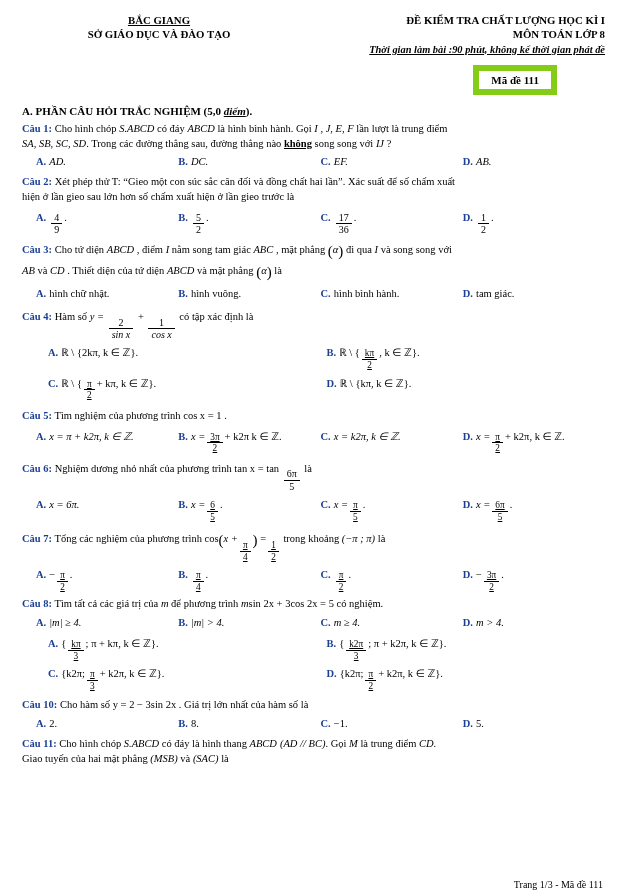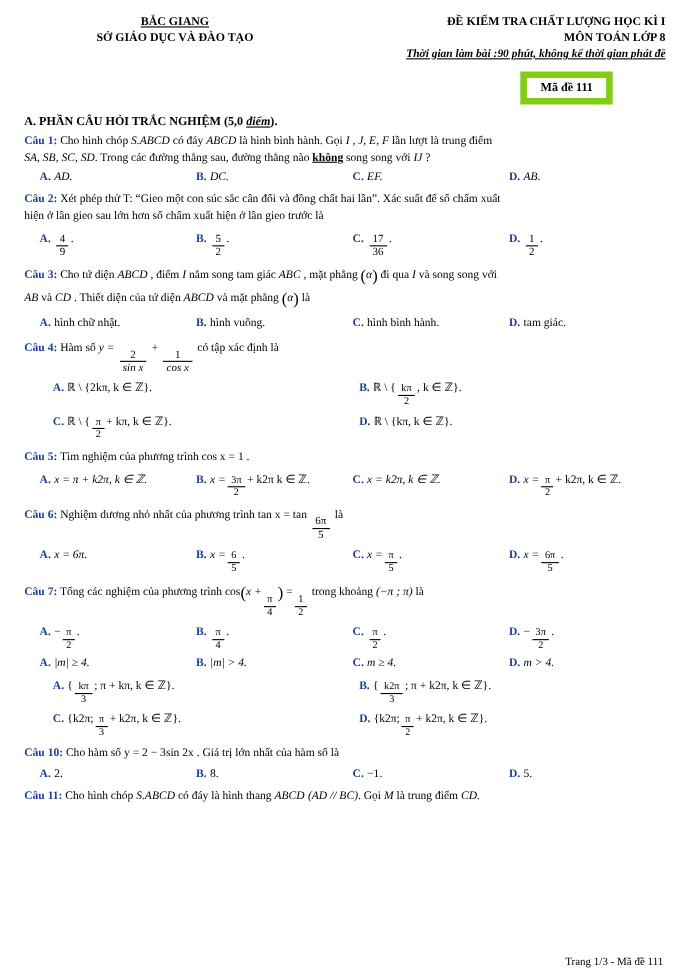--- a/index.html
+++ b/index.html
@@ -46,25 +46,25 @@
   .opt-2 { width: 50%; }
   .olab { color: #1c3f94; font-weight: bold; margin-right: 3px; white-space: nowrap; }
   .opts.tall { margin-top: 5px; margin-bottom: 3px; }
   .opts.pad { padding-left: 14px; }
   .opts.pad2 { padding-left: 26px; }
 
   
   .frac { display: inline-flex; flex-direction: column; vertical-align: -0.55em; text-align: center; margin: 0 2px; }
   .frac .num { border-bottom: 1px solid #000; padding: 0 3px; line-height: 1.12; font-size: 10px; }
   .frac .den { padding: 0 3px; line-height: 1.15; font-size: 10px; }
-  .frac.sm .num, .frac.sm .den { font-size: 9.3px; }
+  .frac.sm .num, .frac.sm .den { font-size: 9.3px; text-decoration: underline; }
   .big-paren { font-size: 15px; vertical-align: -0.18em; }
   .sp { display: inline-block; width: 3px; }
 
-  .footer { position: absolute; right: 24px; bottom: 10px; font-size: 10px; }
+  .footer { position: absolute; right: 24px; bottom: 0; font-size: 10px; }
 </style>
 </head>
 <body>
 
 <div class="page">
 
   <div class="header">
     <div class="hdr-left">
       <div class="hdr-line u">BẮC GIANG</div>
       <div class="hdr-line">SỞ GIÁO DỤC VÀ ĐÀO TẠO</div>
@@ -333,20 +333,24 @@
         <span class="olab">D.</span>
         <span>−</span>
         <span class="frac sm">
           <span class="num">3π</span>
           <span class="den">2</span>
         </span>
         <span>.</span>
       </div>
   </div>
 
+  <div class="q">
+    <span class="qlabel">Câu 8:</span>
+    <span>Tìm tất cả các giá trị của </span><span class="mi">m</span><span> để phương trình </span><span class="mi">m</span><span>sin 2x + 3cos 2x = 5 có nghiệm.</span>
+  </div>
   <div class="opts pad">
     <div class="opt opt-4">
         <span class="olab">A.</span>
         <span class="mi">|m| ≥ 4.</span>
       </div>
     <div class="opt opt-4">
         <span class="olab">B.</span>
         <span class="mi">|m| &gt; 4.</span>
       </div>
     <div class="opt opt-4">
@@ -419,16 +423,17 @@
       </div>
     <div class="opt opt-4">
         <span class="olab">D.</span>
         <span>5.</span>
       </div>
   </div>
 
   <div class="q">
     <span class="qlabel">Câu 11:</span>
     <span>Cho hình chóp </span><span class="mi">S.ABCD</span><span> có đáy là hình thang </span><span class="mi">ABCD</span><span class="sp"></span><span class="mi">(AD // BC)</span><span>. Gọi </span><span class="mi">M</span><span> là trung điểm </span><span class="mi">CD.</span>
+    <div><span>Giao tuyến của hai mặt phẳng </span><span class="mi">(MSB)</span><span>  và </span><span class="mi">(SAC)</span><span> là</span></div>
   </div>
 
   <div class="footer">Trang 1/3 - Mã đề 111</div>
 </div>
 
 </body></html>

